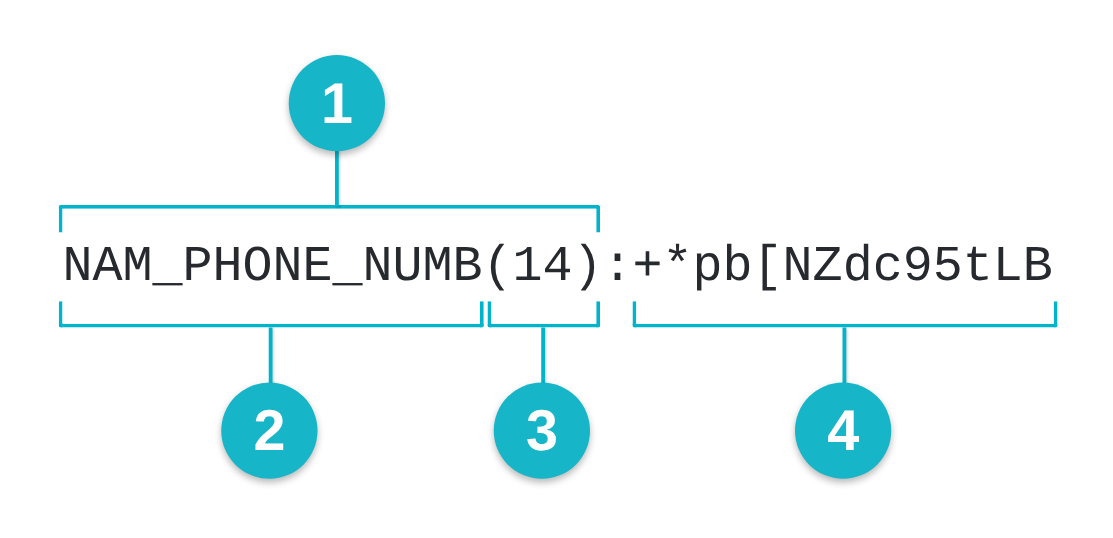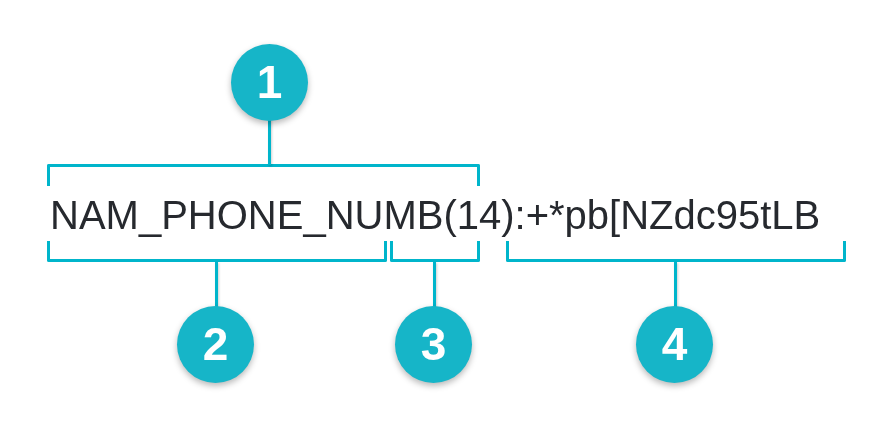--- a/index.html
+++ b/index.html
@@ -14,21 +14,21 @@
     background: #ffffff;
     overflow: hidden;
     font-family: "Liberation Sans", sans-serif;
   }
   .code {
     position: absolute;
     left: 50px;
     top: 192px;
     height: 46px;
     line-height: 46px;
-    font-family: Liberation Sans, sans-serif;
+    font-family: Liberation Mono, monospace;
     font-size: 40px;
     letter-spacing: 0;
     color: #26292e;
     white-space: pre;
   }
   .bracket {
     position: absolute;
     box-sizing: border-box;
     border: 3px solid #00b5cb;
   }

